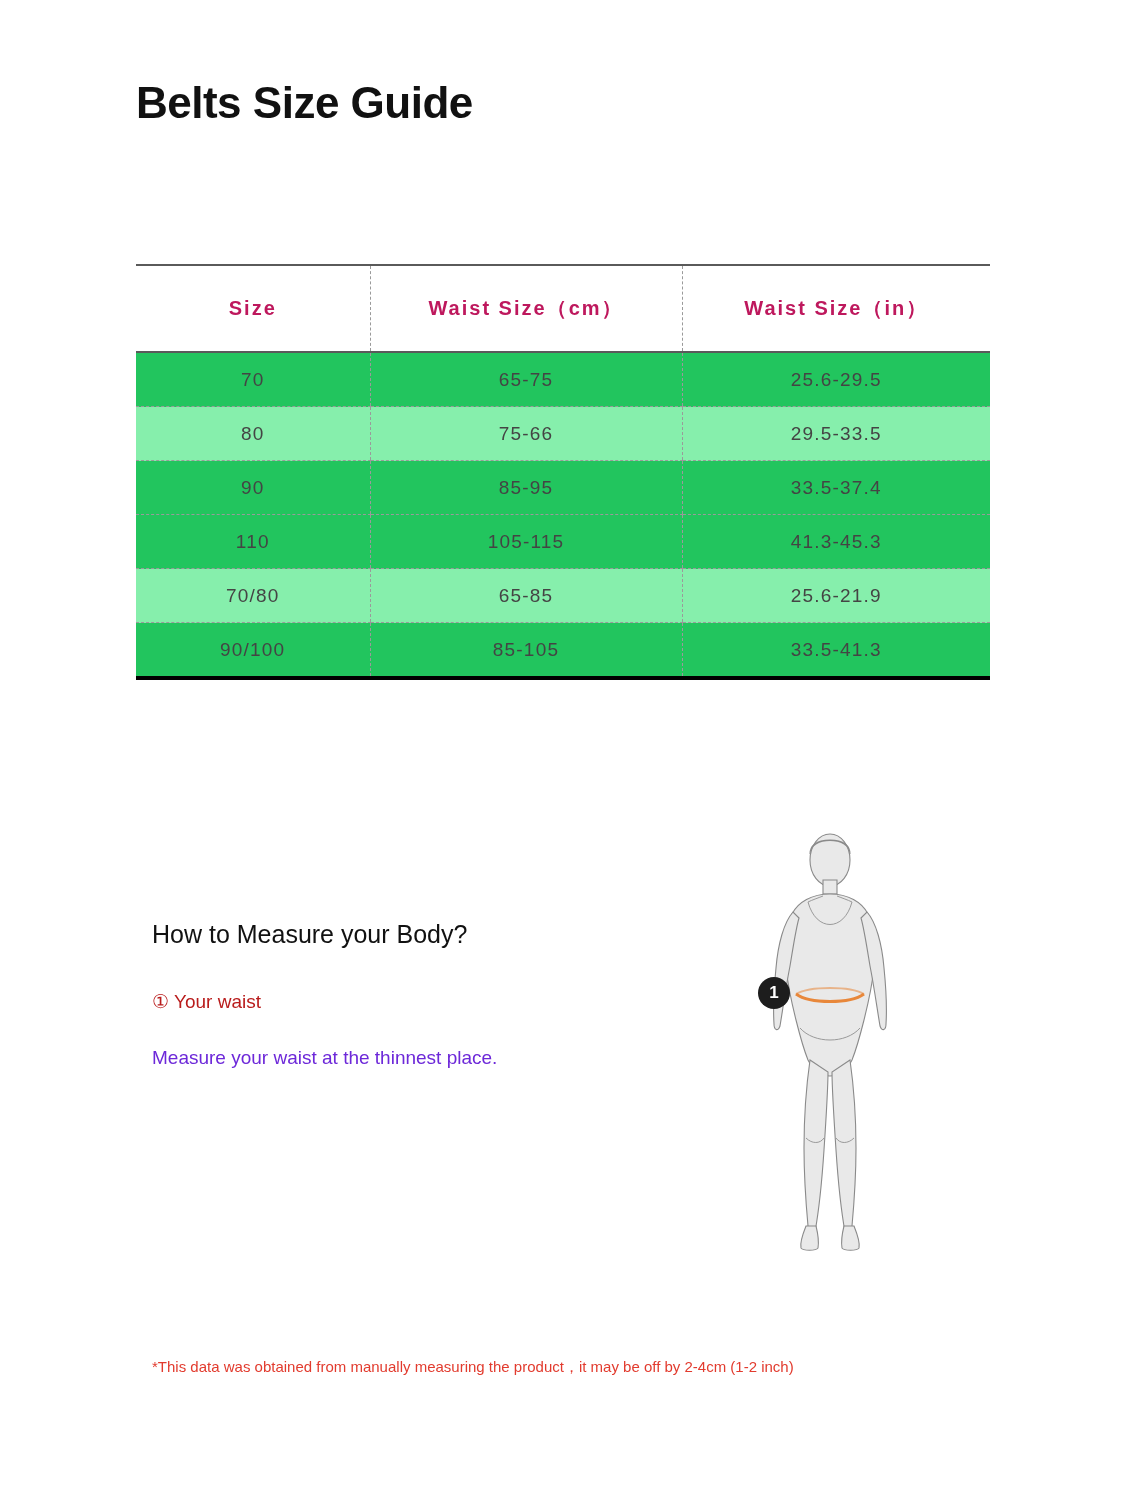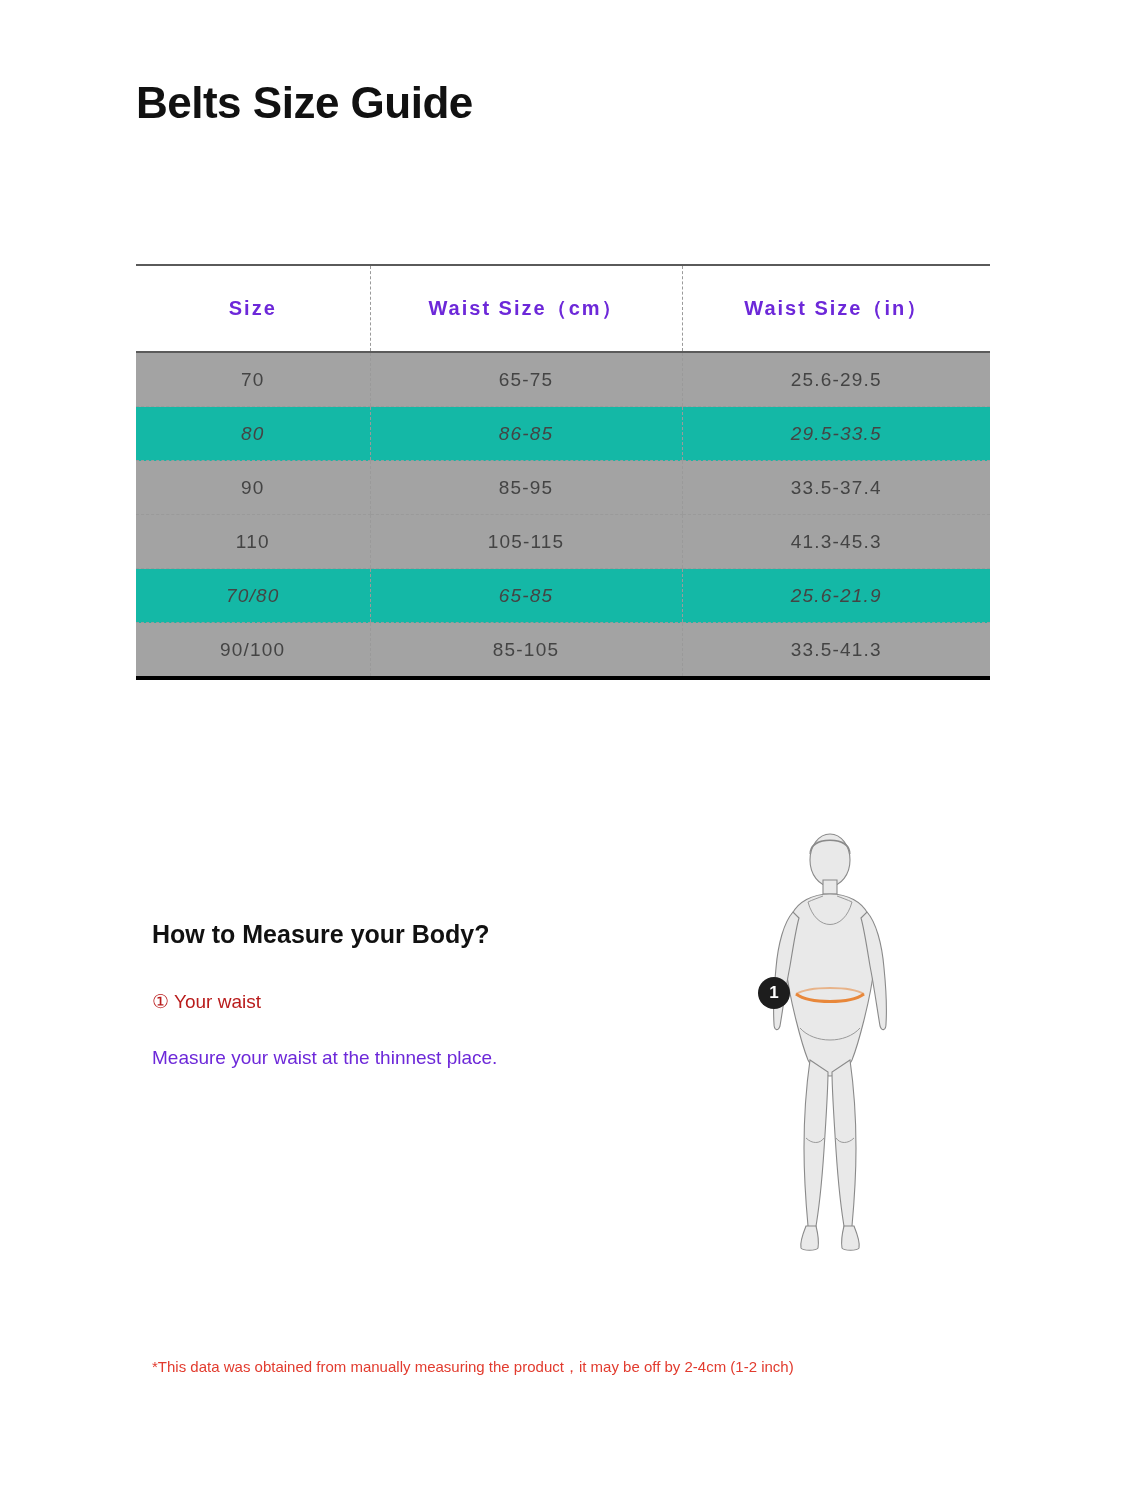--- a/index.html
+++ b/index.html
@@ -44,58 +44,57 @@
     table-layout: fixed;
   }
   .size-table col.c1 { width: 234px; }
   .size-table col.c2 { width: 312px; }
   .size-table col.c3 { width: 308px; }
 
   .size-table thead th {
     font-size: 20px;
     font-weight: bold;
     letter-spacing: 2px;
-    color: #6d28d9;
+    color: #be185d;
     padding: 29px 0 29px 0;
     text-align: center;
     border-top: 2px solid #5a5a5a;
     border-bottom: 2px solid #5a5a5a;
     background: #ffffff;
   }
   .size-table thead th.sep {
     border-left: 1px dashed #9a9a9a;
   }
 
   .size-table tbody td {
     font-size: 19px;
     letter-spacing: 1.2px;
     color: #444444;
     text-align: center;
     padding: 16px 0 15px 0;
     border-bottom: 1px dashed #9a9a9a;
-    background: #a3a3a3;
+    background: #22c55e;
   }
   .size-table tbody td.sep {
     border-left: 1px dashed #9a9a9a;
   }
   .size-table tbody tr.alt td {
-    background: #14b8a6;
-    font-style: italic;
+    background: #86efac;
   }
   .size-table tbody tr:last-child td {
     border-bottom: 4px solid #000000;
   }
 
   
   .howto-heading {
     position: absolute;
     left: 152px;
     top: 920px;
     font-size: 25px;
-    font-weight: bold;
+    font-weight: normal;
     color: #111111;
   }
   .howto-item {
     position: absolute;
     left: 152px;
     top: 990px;
     font-size: 19px;
     color: #b91c1c;
   }
   .howto-item .circ {
@@ -168,21 +167,21 @@
       </tr>
     </thead>
     <tbody>
       <tr>
         <td>70</td>
         <td class="sep">65-75</td>
         <td class="sep">25.6-29.5</td>
       </tr>
       <tr class="alt">
         <td>80</td>
-        <td class="sep">86-85</td>
+        <td class="sep">75-66</td>
         <td class="sep">29.5-33.5</td>
       </tr>
       <tr>
         <td>90</td>
         <td class="sep">85-95</td>
         <td class="sep">33.5-37.4</td>
       </tr>
       <tr>
         <td>110</td>
         <td class="sep">105-115</td>

